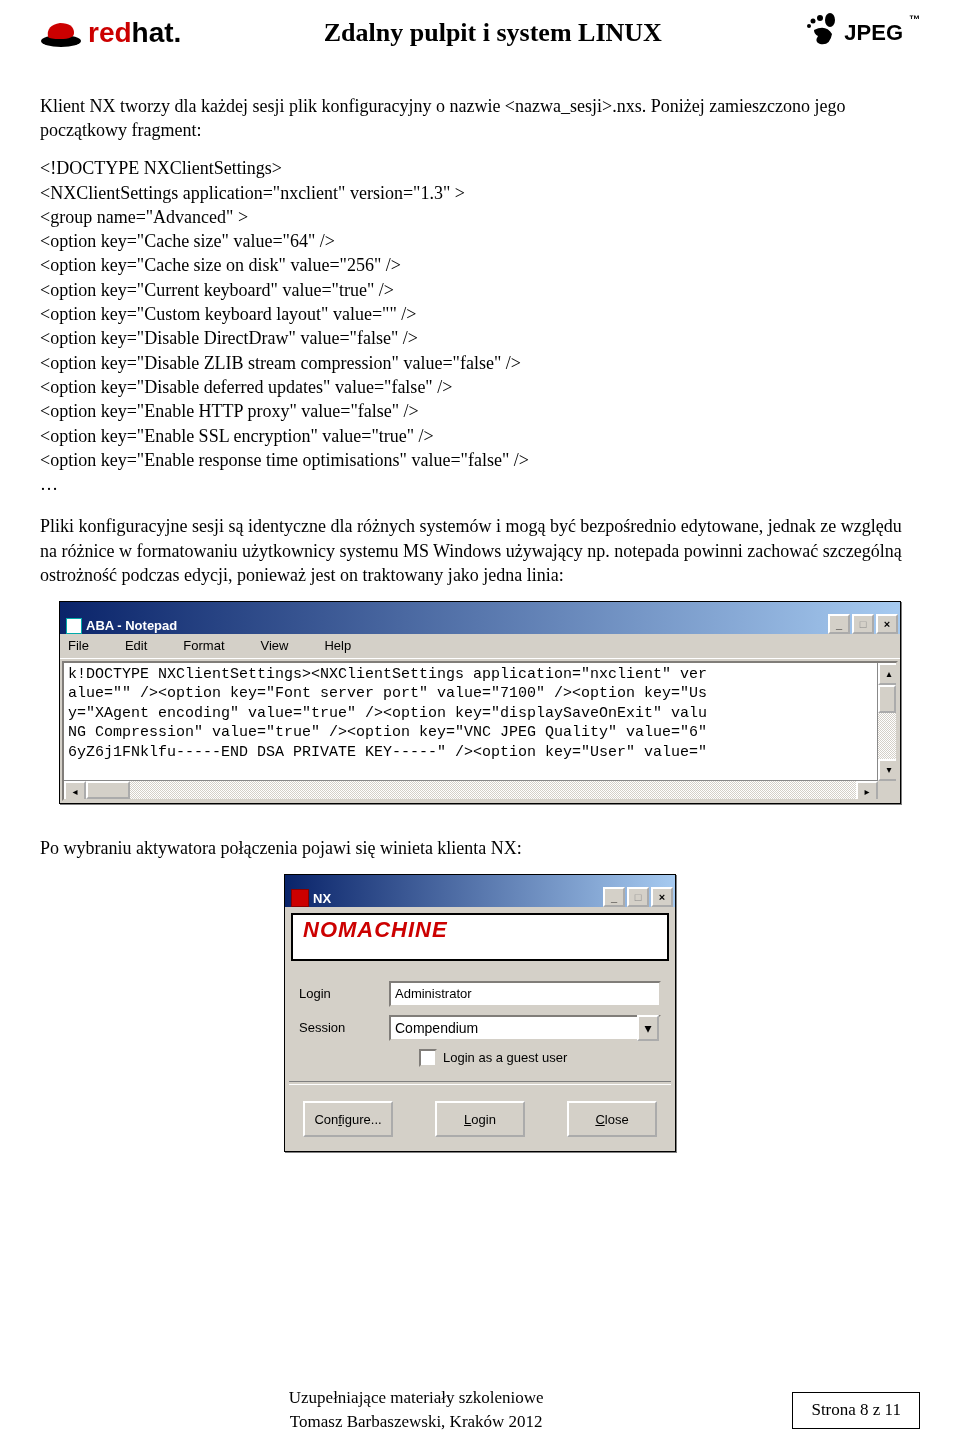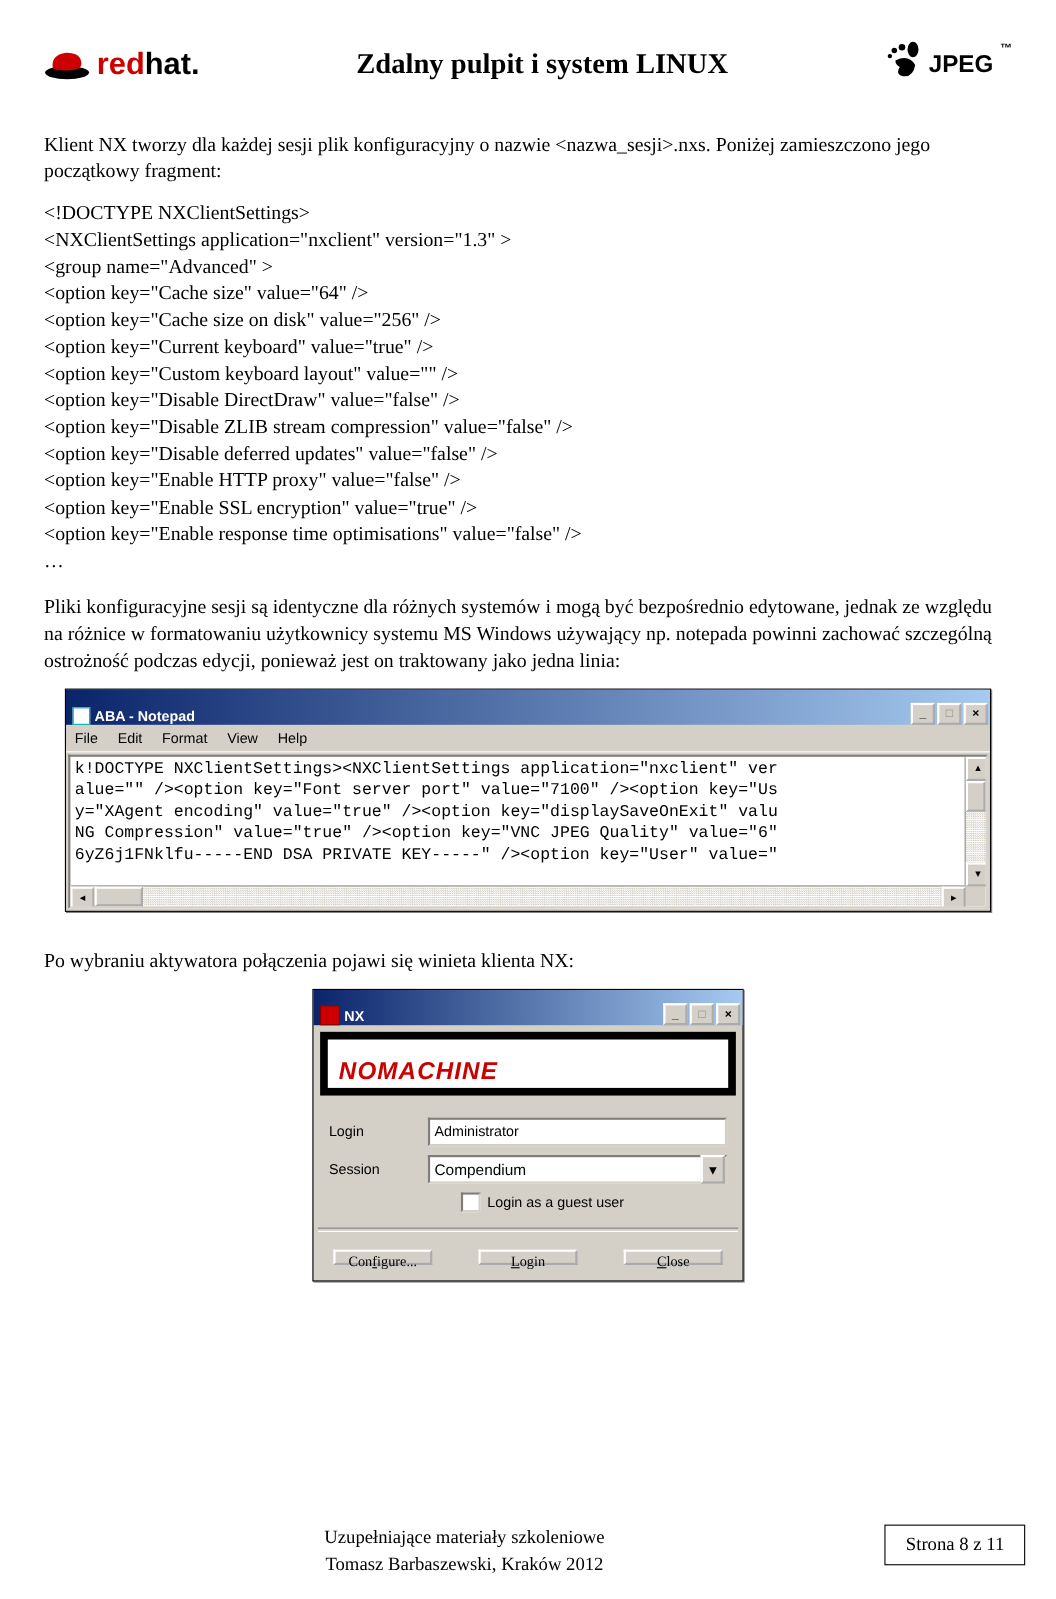--- a/index.html
+++ b/index.html
@@ -1,60 +1,60 @@
 <!DOCTYPE html>
 <html><head>
 <meta charset="utf-8">
 <style>
   html,body{margin:0;padding:0;background:#fff;color:#000;font-family:"Times New Roman",serif;font-size:18px;line-height:1.35;width:960px}
-  .page{position:relative;width:960px;min-height:1454px;box-sizing:border-box;padding:37px 40px 40px 40px}
+  .page{position:relative;width:960px;min-height:1454px;box-sizing:border-box;padding:12px 40px 40px 40px}
   .header{display:flex;align-items:center;justify-content:space-between;margin-bottom:40px}
   .title{font-weight:bold;font-size:26px;text-align:center;flex:1}
   .redhat-logo{display:flex;align-items:center;gap:6px}
   .redhat-hat{width:42px;height:32px;position:relative;display:inline-block}
   .redhat-hat svg{width:42px;height:32px}
   .redhat-text{font-family:Arial,sans-serif;font-size:28px;font-weight:bold;color:#000}
   .redhat-text .red{color:#c00}
   .gnome-logo{display:flex;align-items:center;gap:6px;font-family:Arial,sans-serif;font-weight:bold;font-size:22px;color:#000}
   .gnome-logo svg{width:34px;height:34px}
   .body-text{font-size:18px;margin:0 0 14px 0}
   .code-block{font-family:Liberation Serif, serif;font-size:18px;white-space:pre;line-height:1.35;margin:0 0 18px 0}
   .win{background:#d4d0c8;border:1px solid #000;box-shadow:1px 1px 0 #808080;font-family:Tahoma,Arial,sans-serif;font-size:13px;color:#000;margin:6px auto 32px auto}
   .titlebar{background:linear-gradient(to right,#0a246a,#a6caf0);color:#fff;display:flex;align-items:flex-end;height:32px;padding:0 2px;font-weight:bold}
   .titlebar .spacer{flex:1}
   .win-btn{width:18px;height:16px;background:#d4d0c8;border:2px outset #fff;margin-left:2px;display:flex;align-items:center;justify-content:center;color:#000;font-family:Arial;font-size:11px;line-height:1}
   .win-btn.disabled{color:#888}
   .win-icon{width:16px;height:16px;margin:0 4px;display:inline-block}
-  .menubar{display:flex;gap:14px;padding:2px 6px;background:#d4d0c8;border-bottom:1px solid #fff}
+  .menubar{display:flex;gap:32px;padding:2px 6px;background:#d4d0c8;border-bottom:1px solid #fff}
   .menubar span{padding:1px 2px}
   .notepad-area{background:#fff;margin:2px;border:2px inset #d4d0c8;position:relative;height:136px;overflow:hidden}
   .notepad-text{font-family:"Courier New",monospace;font-size:15px;white-space:pre;padding:2px 4px;line-height:1.3}
   .scroll-v{position:absolute;right:0;top:0;bottom:18px;width:18px;background:#d4d0c8;border-left:1px solid #888;display:flex;flex-direction:column}
   .scroll-h{position:absolute;left:0;right:18px;bottom:0;height:18px;background:#d4d0c8;border-top:1px solid #888;display:flex}
   .scroll-corner{position:absolute;right:0;bottom:0;width:18px;height:18px;background:#d4d0c8}
   .scroll-btn{width:18px;height:18px;background:#d4d0c8;border:2px outset #fff;display:flex;align-items:center;justify-content:center;font-size:10px;color:#000}
   .scroll-track{flex:1;background:repeating-conic-gradient(#d4d0c8 0% 25%,#fff 0% 50%) 50%/2px 2px}
   .scroll-thumb{background:#d4d0c8;border:2px outset #fff}
   .nx-win{width:390px}
   .nx-body{padding:0}
-  .nomachine-banner{margin:6px;background:#fff;border:7px solid #000000;height:44px;display:flex;align-items:flex-end;padding:0 10px}
+  .nomachine-banner{margin:6px;background:#fff;border:2px solid #000000;height:44px;display:flex;align-items:flex-start;padding:0 10px}
   .nomachine-text{font-family:Arial Black,Arial,sans-serif;font-weight:900;font-style:italic;letter-spacing:1px;color:#cc0000;font-size:22px}
   .nx-form{padding:6px 14px 4px 14px}
   .nx-row{display:flex;align-items:center;margin:8px 0}
   .nx-label{width:90px}
   .nx-input{flex:1;height:22px;background:#fff;border:2px inset #d4d0c8;padding:0 4px;font-family:Tahoma,Arial,sans-serif;font-size:13px;display:flex;align-items:center}
   .nx-select{flex:1;height:22px;background:#fff;border:2px inset #d4d0c8;display:flex;align-items:center;padding:0 0 0 4px;font-family:Tahoma,Arial,sans-serif;font-size:14px}
   .nx-select-arrow{width:18px;height:100%;background:#d4d0c8;border:2px outset #fff;display:flex;align-items:center;justify-content:center;margin-left:auto}
   .nx-check-row{display:flex;align-items:flex-start;gap:6px;margin:6px 0 4px 120px}
   .nx-checkbox{width:14px;height:14px;background:#fff;border:2px inset #d4d0c8}
   .nx-sep{height:2px;border-top:1px solid #808080;border-bottom:1px solid #fff;margin:6px 4px}
   .nx-buttons{display:flex;justify-content:space-between;padding:10px 18px 14px 18px}
-  .nx-btn{min-width:90px;height:14px;background:#d4d0c8;border:2px outset #fff;font-family:Liberation Serif, serif;font-size:13px}
+  .nx-btn{min-width:90px;height:36px;background:#d4d0c8;border:2px outset #fff;font-family:Liberation Sans, sans-serif;font-size:13px}
   .nx-btn .u{text-decoration:underline}
-  .footer{position:absolute;bottom:20px;left:40px;right:28px;display:flex;align-items:flex-start;justify-content:space-between}
+  .footer{position:absolute;bottom:20px;left:40px;right:40px;display:flex;align-items:center;justify-content:space-between}
   .footer-left{text-align:center;font-size:17px;line-height:1.4;flex:1}
   .footer-right{border:1px solid #000;padding:6px 18px;font-size:17px;white-space:nowrap}
   .notepad-win{width:840px}
   .notepad-icon{background:#fff;border:1px solid #0aa;width:14px;height:14px;display:inline-block;margin:0 4px}
 </style>
 </head>
 <body>
 
 <div class="page">
 

